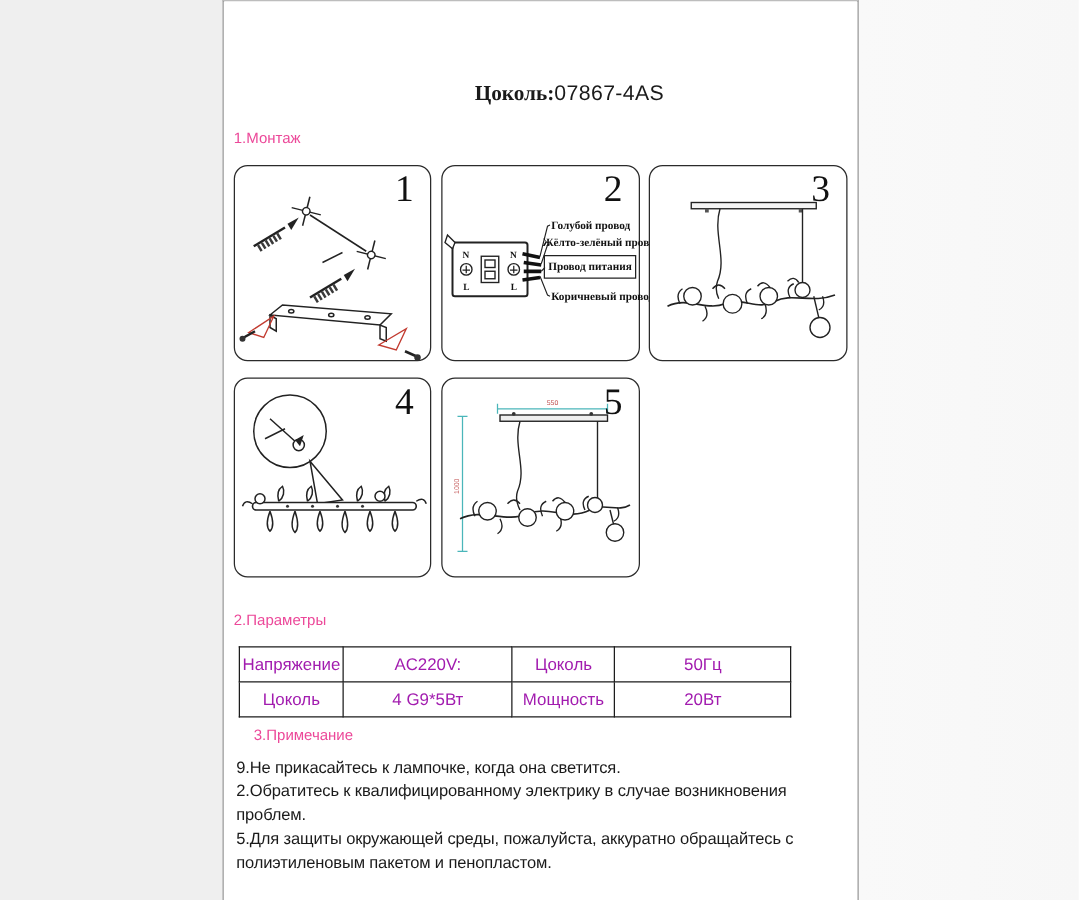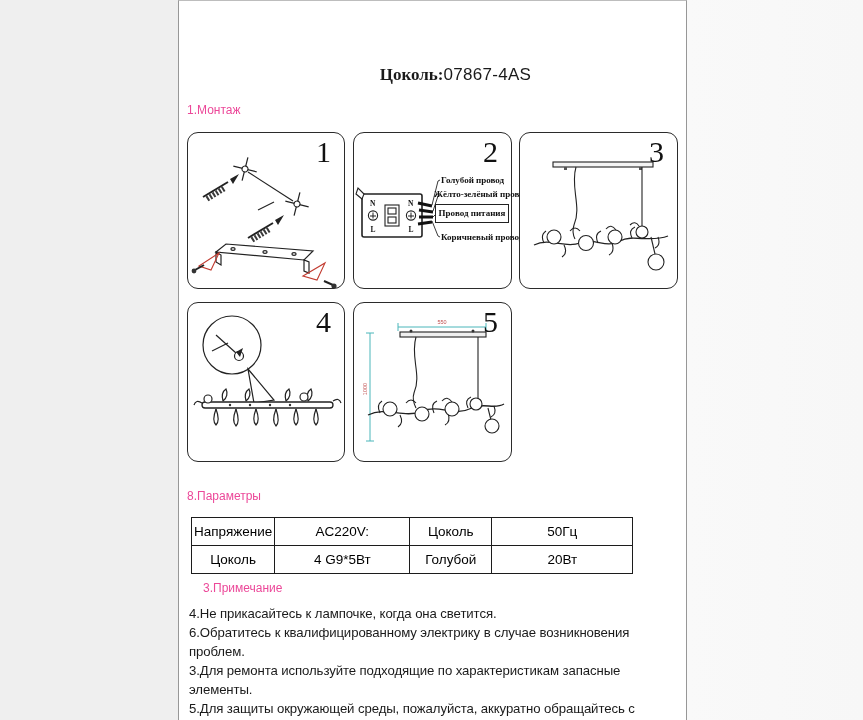--- a/index.html
+++ b/index.html
@@ -33,21 +33,21 @@
   .panel svg{position:absolute; left:0; top:0;}
   .wire-label{
     position:absolute; font-family:"Liberation Serif",serif; font-weight:bold;
     font-size:9px; color:#111; white-space:nowrap;
   }
   .wire-box{
     border:1px solid #222; width:72px; height:17px; line-height:16px; text-align:center;
   }
   table.params{
     position:absolute; left:12px; top:516px; border-collapse:collapse;
-    font-size:13.5px; color:#000000; table-layout:fixed;
+    font-size:13.5px; color:#a21caf; table-layout:fixed;
   }
   table.params td{
     border:1px solid #1c1c1c; height:27px; text-align:center; vertical-align:middle;
     padding:0 2px; overflow:hidden;
   }
   .notes{position:absolute; left:10px; top:603px; width:494px; font-size:13.2px; line-height:19px; letter-spacing:-0.1px;}
   .note-item{white-space:normal;}
 </style>
 </head>
 <body>
@@ -227,42 +227,41 @@
           <circle cx="98" cy="106" r="7" fill="#fff"></circle>
           <circle cx="122" cy="101" r="6" fill="#fff"></circle>
           <path d="M52,100 q5,-6 10,0 M88,98 q5,-6 10,1"></path>
           <line x1="134" y1="105" x2="137" y2="117"></line>
           <circle cx="138" cy="123" r="7" fill="#fff"></circle>
         </g>
       </svg>
       <span class="panel-num">5</span>
     </div>
 
-    <div class="sec-heading" style="left:8px; top:488px;">8.Параметры</div>
+    <div class="sec-heading" style="left:8px; top:488px;">2.Параметры</div>
 
     <table class="params">
       <tbody>
           <tr>
         <td style="width:75px;">Напряжение</td>
         <td style="width:130px;">AC220V:</td>
         <td style="width:77px;">Цоколь</td>
         <td style="width:136px;">50Гц</td>
       </tr>
       <tr>
         <td>Цоколь</td>
         <td>4 G9*5Вт</td>
-        <td>Голубой</td>
+        <td>Мощность</td>
         <td>20Вт</td>
       </tr>
     </tbody>
       </table>
 
     <div class="sec-heading" style="left:24px; top:580px;text-align:right;">3.Примечание</div>
 
     <div class="notes">
-      <div class="note-item">4.Не прикасайтесь к лампочке, когда она светится.</div>
-      <div class="note-item">6.Обратитесь к квалифицированному электрику в случае возникновения проблем.</div>
-      <div class="note-item">3.Для ремонта используйте подходящие по характеристикам запасные элементы.</div>
+      <div class="note-item">9.Не прикасайтесь к лампочке, когда она светится.</div>
+      <div class="note-item">2.Обратитесь к квалифицированному электрику в случае возникновения проблем.</div>
       <div class="note-item">5.Для защиты окружающей среды, пожалуйста, аккуратно обращайтесь с полиэтиленовым пакетом и пенопластом.</div>
     </div>
 
   </div>
 </div>
 
 </body></html>

